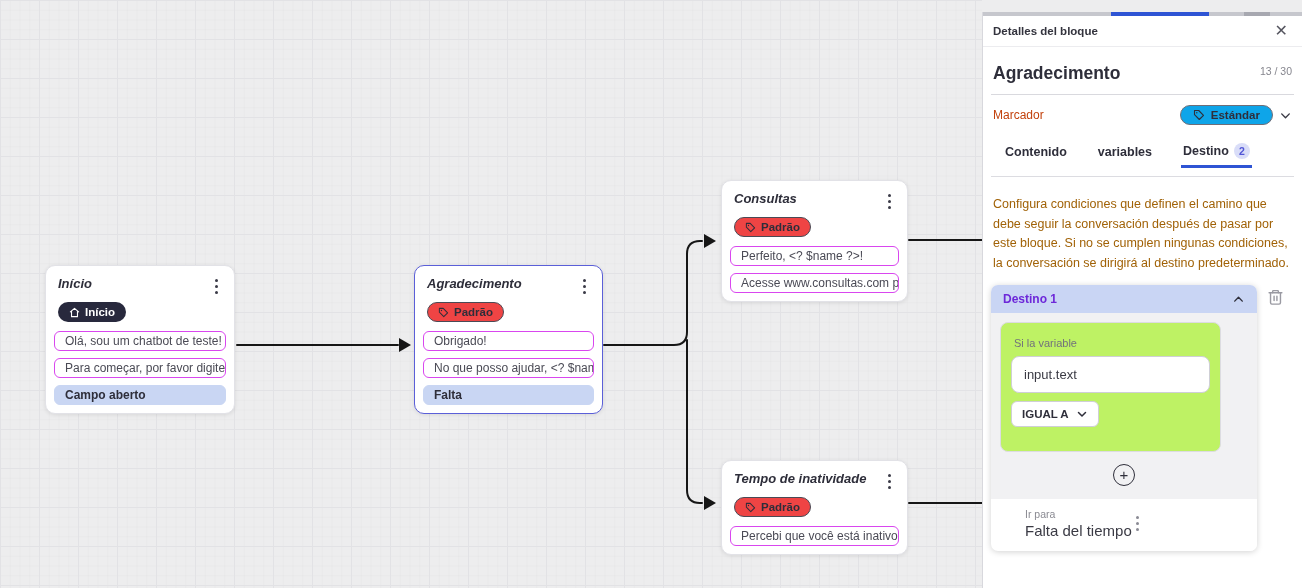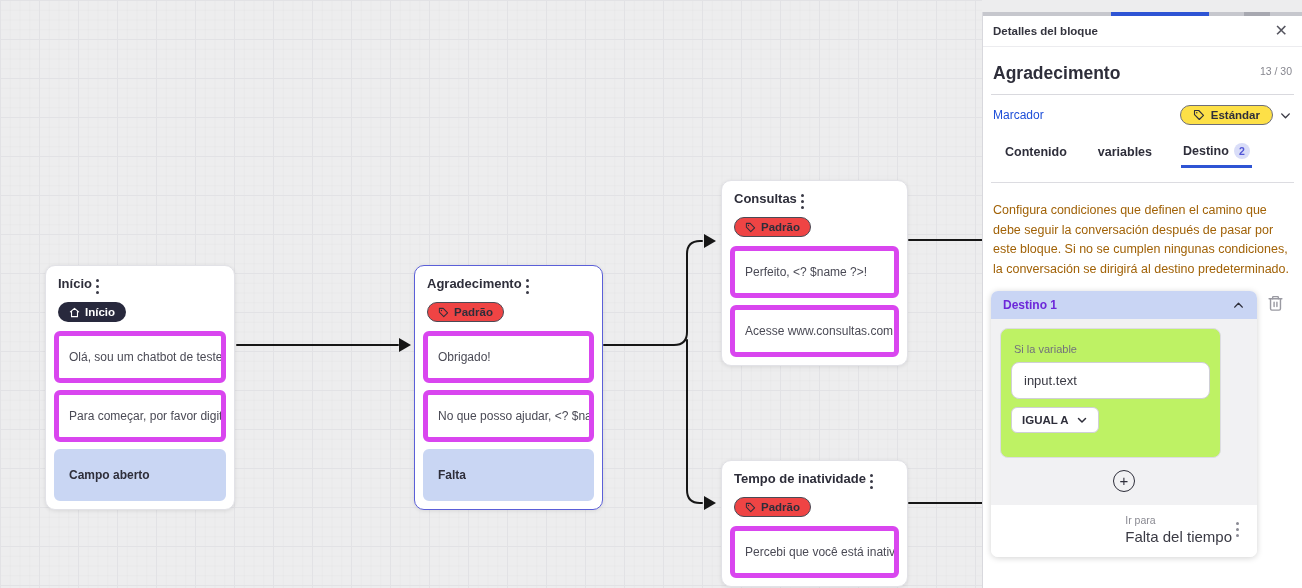--- a/index.html
+++ b/index.html
@@ -17,38 +17,38 @@
       linear-gradient(90deg, rgba(0,0,0,0.015) 1px, transparent 1px);
     background-size:39px 39px, 39px 39px, 9.75px 9.75px, 9.75px 9.75px;
   }
   .edges { position:absolute; left:0; top:0; pointer-events:none; }
 
   .node {
     position:absolute; background:#fff; border:1px solid #e2e2e7; border-radius:10px;
     box-shadow:0 1px 4px rgba(0,0,0,0.09); padding:10px 8px 8px 8px;
   }
   .node.selected { border:1.5px solid #5b5fd8; }
-  .node-header { display:flex; align-items:flex-start; padding:0 4px; }
+  .node-header { display:flex; justify-content:space-between; align-items:flex-start; padding:0 4px;font-style:italic; }
   .node-title { font-size:13px; font-weight:bold; color:#2e2e3a; }
   .kebab { display:flex; flex-direction:column; gap:3px; padding:3px 4px; cursor:pointer; }
   .kebab i { width:3px; height:3px; border-radius:50%; background:#3a3a46; display:block; }
   .kebab.gray i { background:#8a8a94; }
 
   .badge-dark {
     display:inline-flex; align-items:center; gap:5px; background:#28293d; color:#fff;
     border-radius:999px; padding:4px 11px; font-size:11.5px; font-weight:bold; margin:5px 4px 2px 4px;
   }
   .badge-outline {
     display:inline-flex; align-items:center; gap:5px; background:#ef4444; color:#2e2e3a;
     border:1px solid #4a4a55; border-radius:999px; padding:3px 10px; font-size:11.5px; font-weight:bold;
     margin:5px 4px 2px 4px;
   }
   .node-row {
-    margin-top:7px; background:#fff; border:5px solid #d946ef; border-radius:6px;
-    padding:14px 10px; font-size:12px; color:#4a4a55; white-space:nowrap; overflow:hidden;
+    margin-top:7px; background:#fff; border:1px solid #d946ef; border-radius:6px;
+    padding:2px 10px; font-size:12px; color:#4a4a55; white-space:nowrap; overflow:hidden;
   }
   .node-row.highlight { background:#c9d6f3; border-color:#c9d6f3; font-weight:bold; color:#2e2e3a; }
 
   
   .panel {
     position:absolute; left:982px; top:12px; width:320px; height:588px; background:#fff;
     border-left:1px solid #d8d8dd;
   }
   .top-strip { position:relative; height:4px; background:#c6c7cd; }
   .top-strip .seg-blue { position:absolute; left:128px; top:0; width:98px; height:4px; background:#2e54d4; }
@@ -62,28 +62,28 @@
   .close-x { font-size:16px; color:#55555f; cursor:pointer; line-height:1; }
 
   .panel-body { padding:0 8px; }
 
   .title-row { display:flex; justify-content:space-between; align-items:flex-start; margin-top:16px;
     border-bottom:1px solid #d9d9de; padding:0 2px 10px 2px; }
   .block-title { font-size:17.5px; font-weight:bold; color:#2e2e3a; }
   .counter { font-size:10.5px; color:#86868e; margin-top:2px; }
 
   .marker-row { display:flex; justify-content:space-between; align-items:center; margin-top:10px; padding:0 2px; }
-  .marker-label { font-size:12px; color:#1d4ed8; }
+  .marker-label { font-size:12px; color:#c2410c; }
   .marker-right { display:flex; align-items:center; gap:6px; }
   .pill {
     display:inline-flex; align-items:center; gap:6px; border:1px solid #6e6e78; border-radius:999px;
-    padding:3px 12px; font-size:11.5px; font-weight:bold; color:#2e2e3a; background:#fde047; cursor:pointer;
-  }
-
-  .tabs-row { display:flex; align-items:flex-end; gap:27px; margin-top:12px; padding:0 0 14px 12px;
+    padding:3px 12px; font-size:11.5px; font-weight:bold; color:#2e2e3a; background:#0ea5e9; cursor:pointer;
+  }
+
+  .tabs-row { display:flex; align-items:flex-end; gap:27px; margin-top:12px; padding:0 0 8px 12px;
     border-bottom:1px solid #dcdce1; }
   .tab { font-size:12.5px; font-weight:bold; color:#2e2e3a; padding:6px 2px 9px 2px; cursor:pointer;
     display:flex; align-items:center; gap:5px; }
   .tab.active { border-bottom:3px solid #2e54d4; padding-bottom:6px; }
   .tab-badge { width:16px; height:16px; border-radius:50%; background:#d9ddf8; color:#5155d6;
     font-size:10.5px; font-weight:bold; display:flex; align-items:center; justify-content:center; }
   .tabs-spacer { flex:1; }
 
   .description { margin-top:18px; padding:0 2px; font-size:12.5px; line-height:1.56; color:#a16207; }
 
@@ -104,21 +104,21 @@
   .op-btn {
     display:inline-flex; align-items:center; gap:7px; margin:8px 0; border:1px solid #cfcfd6;
     border-radius:6px; padding:6px 10px; font-size:11.5px; font-weight:bold; color:#2e2e3a;
     background:#fff; cursor:pointer;
   }
   .plus-row { display:flex; justify-content:center; margin-top:12px; margin-right:-27px; }
   .plus-circle { width:22px; height:22px; border:1.5px solid #2e2e3a; border-radius:50%;
     display:flex; align-items:center; justify-content:center; cursor:pointer; background:transparent; }
   .plus-circle span { font-size:15px; color:#2e2e3a; line-height:1; margin-top:-1px; }
   .dest-foot { background:#fff; border-radius:0 0 7px 7px; padding:9px 14px 12px 14px;
-    display:flex; justify-content:flex-end; align-items:center; }
+    display:flex; justify-content:flex-start; align-items:center;margin-left:20px; }
   .foot-label { font-size:10.5px; color:#8a8a92; }
   .foot-value { font-size:15px; color:#3a3a44; margin-top:2px; }
 
   .trash-col { width:37px; display:flex; justify-content:center; padding-top:3px; }
   .icon-btn { cursor:pointer; background:none; border:none; padding:0; display:flex; }
 
   svg.ic { display:block; }
 </style>
 </head>
 <body>

